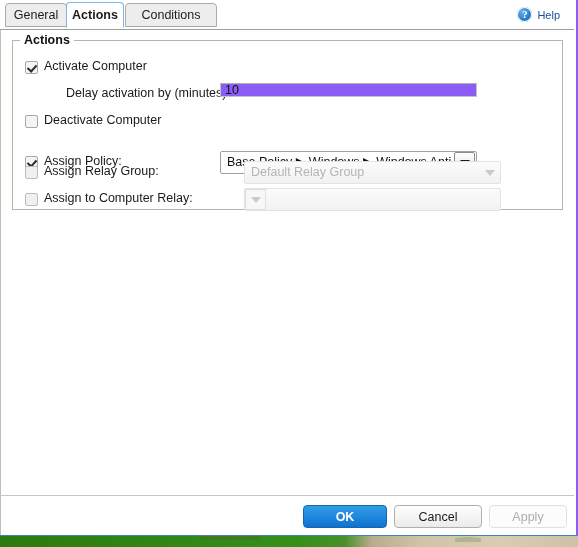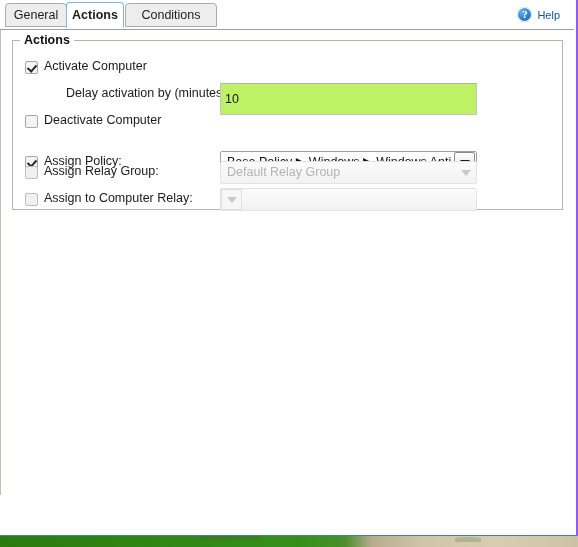--- a/index.html
+++ b/index.html
@@ -224,25 +224,25 @@
     font-size: 12.5px;
     color: #1a1a1a;
   }
 
   
   #delay-input {
     position: absolute;
     left: 207px;
     top: -1px;
     width: 257px;
-    height: 32px;
+    height: 14px;
     box-sizing: border-box;
     border: 1px solid #c3c3c3;
     border-top-color: #b0b0b0;
-    background: #bef264;
+    background: #8b5cf6;
     font-family: "Liberation Sans", sans-serif;
     font-size: 12.5px;
     color: #111111;
     padding: 0 4px;
     outline: none;
   }
 
   
   .combo {
     position: absolute;
@@ -258,20 +258,21 @@
   .combo.enabled {
     background: #ffffff;
     border: 1px solid #a0a0a0;
     border-radius: 2px;
   }
   .combo.disabled {
     background: linear-gradient(#fbfbfb, #f2f2f2);
     border: 1px solid #e3e3e3;
     border-radius: 2px;
     cursor: default;
+    margin-left: 24px;
   }
   .combo .combo-text {
     flex: 1;
     padding-left: 6px;
     font-size: 12.5px;
     white-space: nowrap;
     overflow: hidden;
     line-height: 21px;
   }
   .combo.enabled .combo-text { color: #111111; }
@@ -422,19 +423,24 @@
         <div class="combo disabled framed">
           <span class="combo-btn">
             <span class="arrow"></span>
           </span>
         </div>
       </div>
 
     </div>
   </div>
 
+  <div id="footer">
+    <div class="btn" id="btn-ok">OK</div>
+    <div class="btn" id="btn-cancel">Cancel</div>
+    <div class="btn" id="btn-apply">Apply</div>
+  </div>
 
 </div>
 
 <div id="desktop-strip">
   <span class="blade1"></span>
   <span class="blade2"></span>
 </div>
 
 </body></html>

